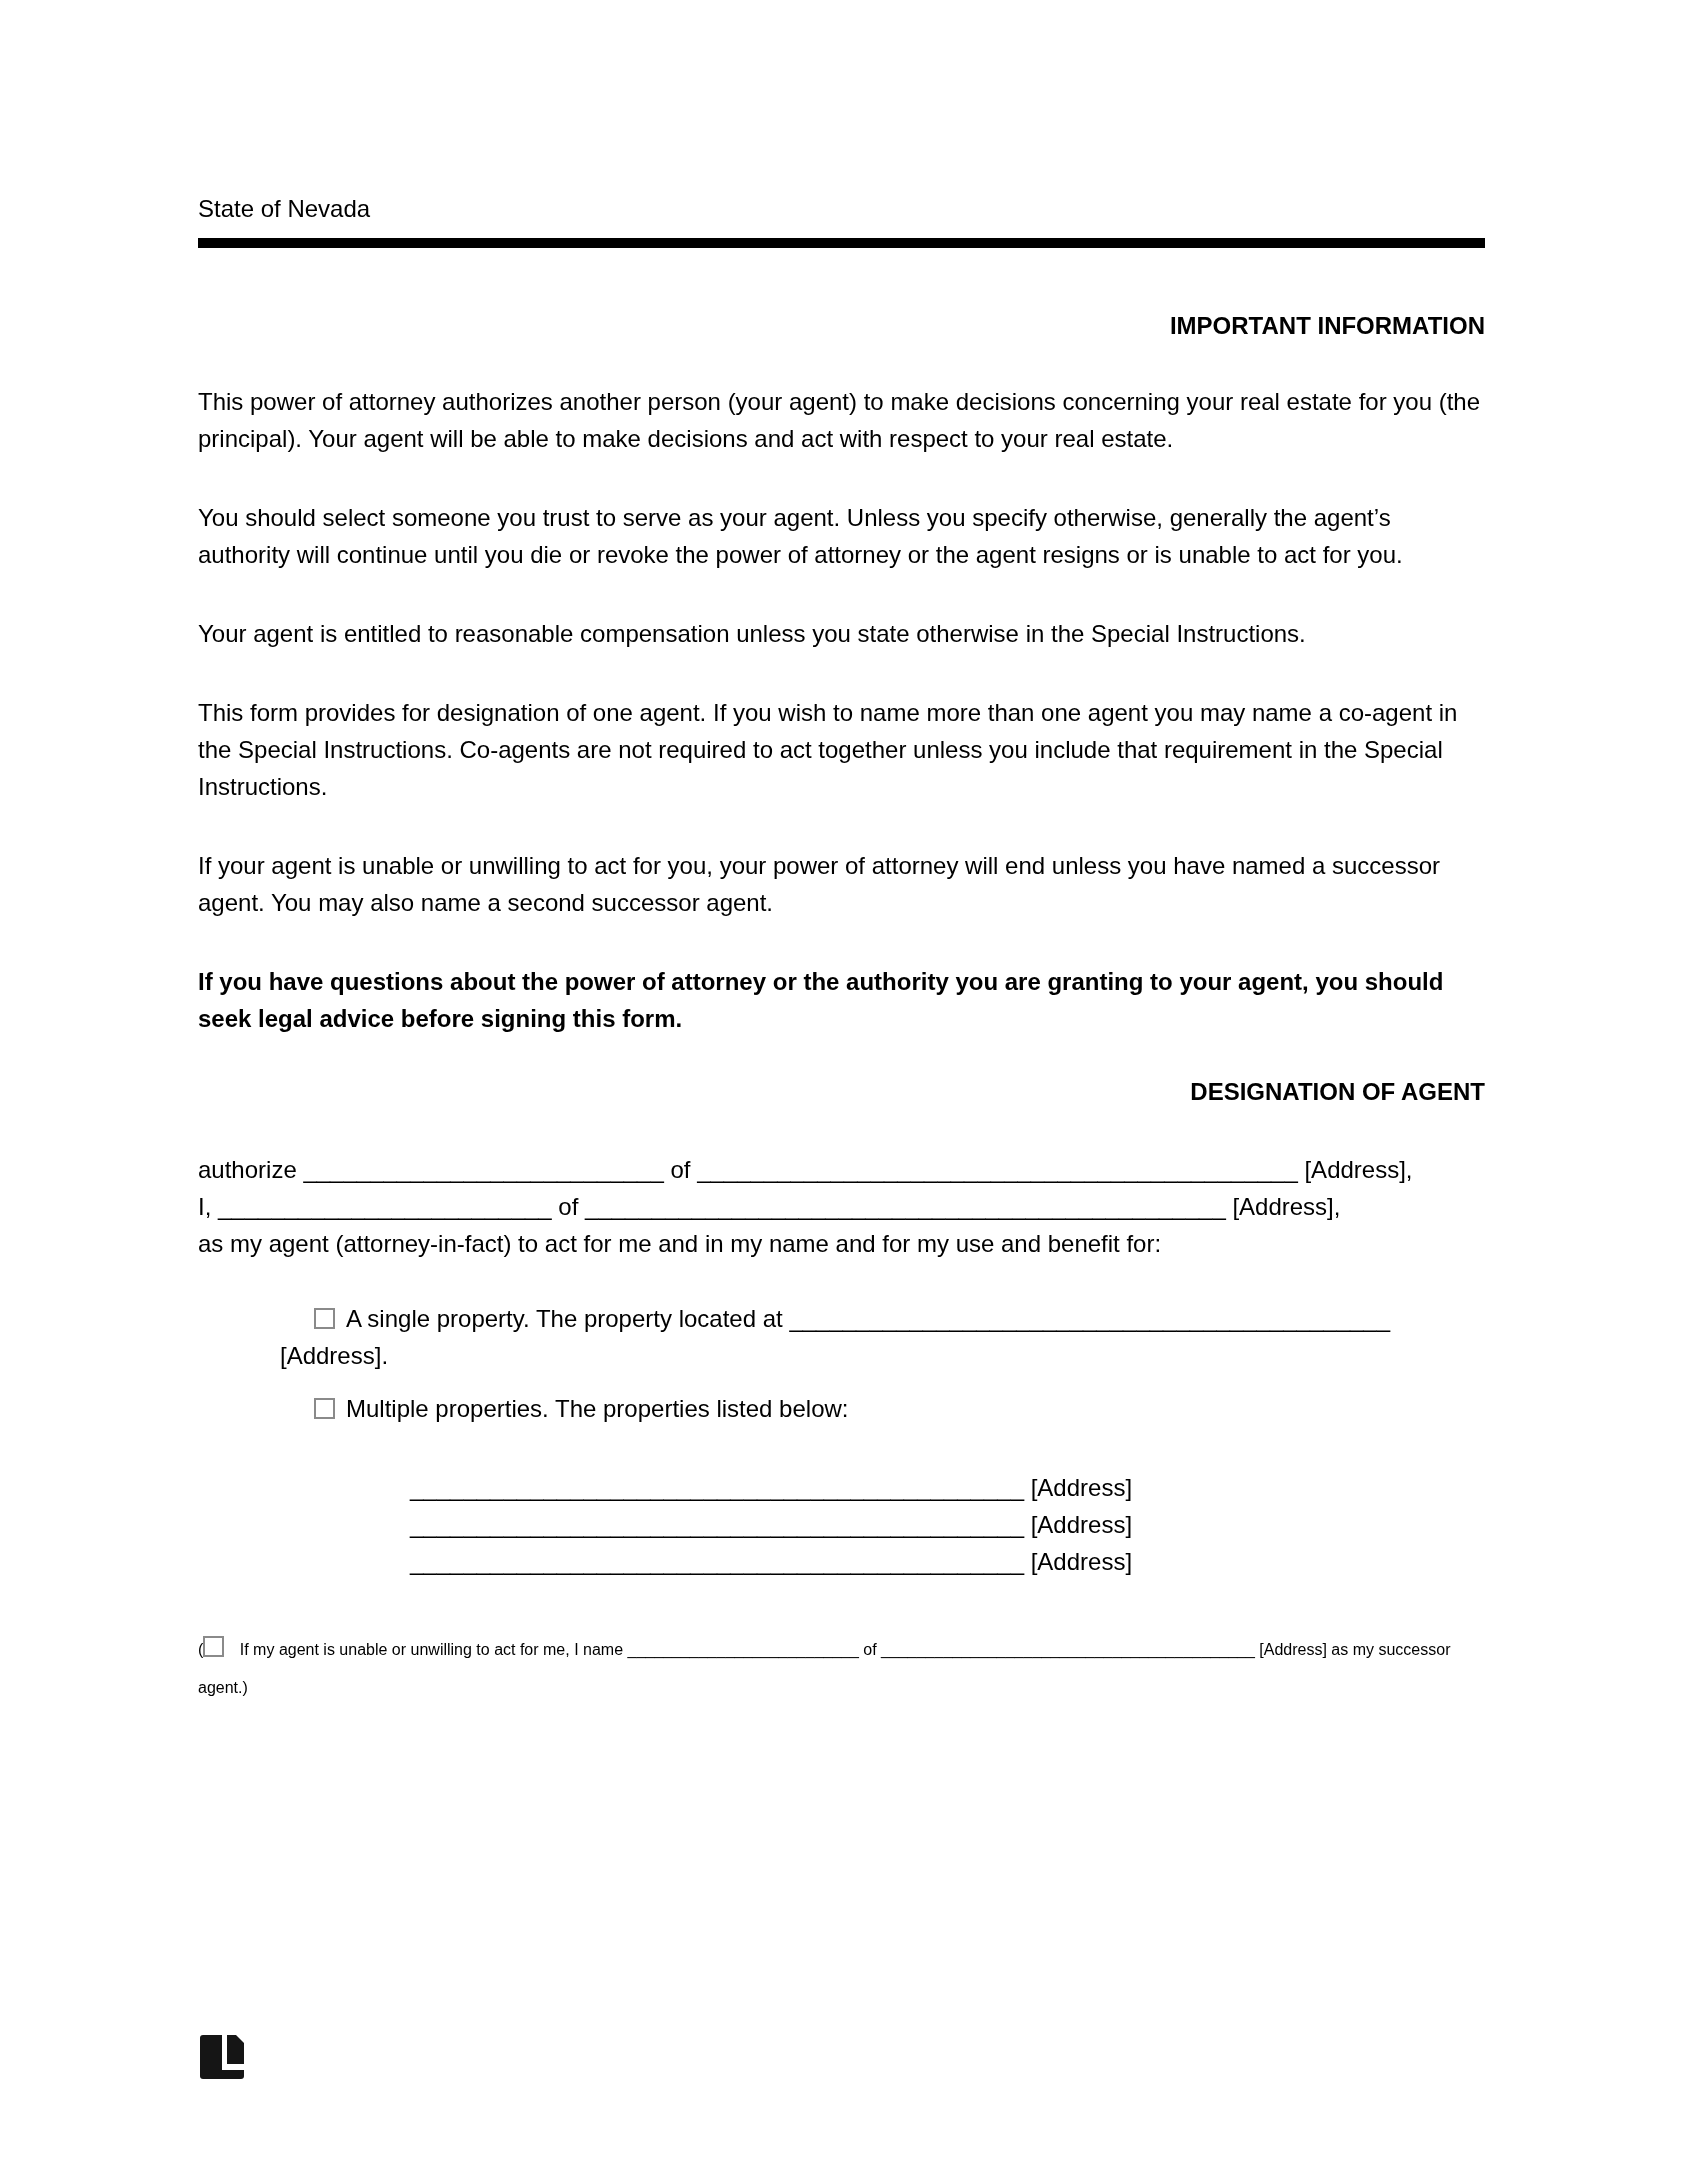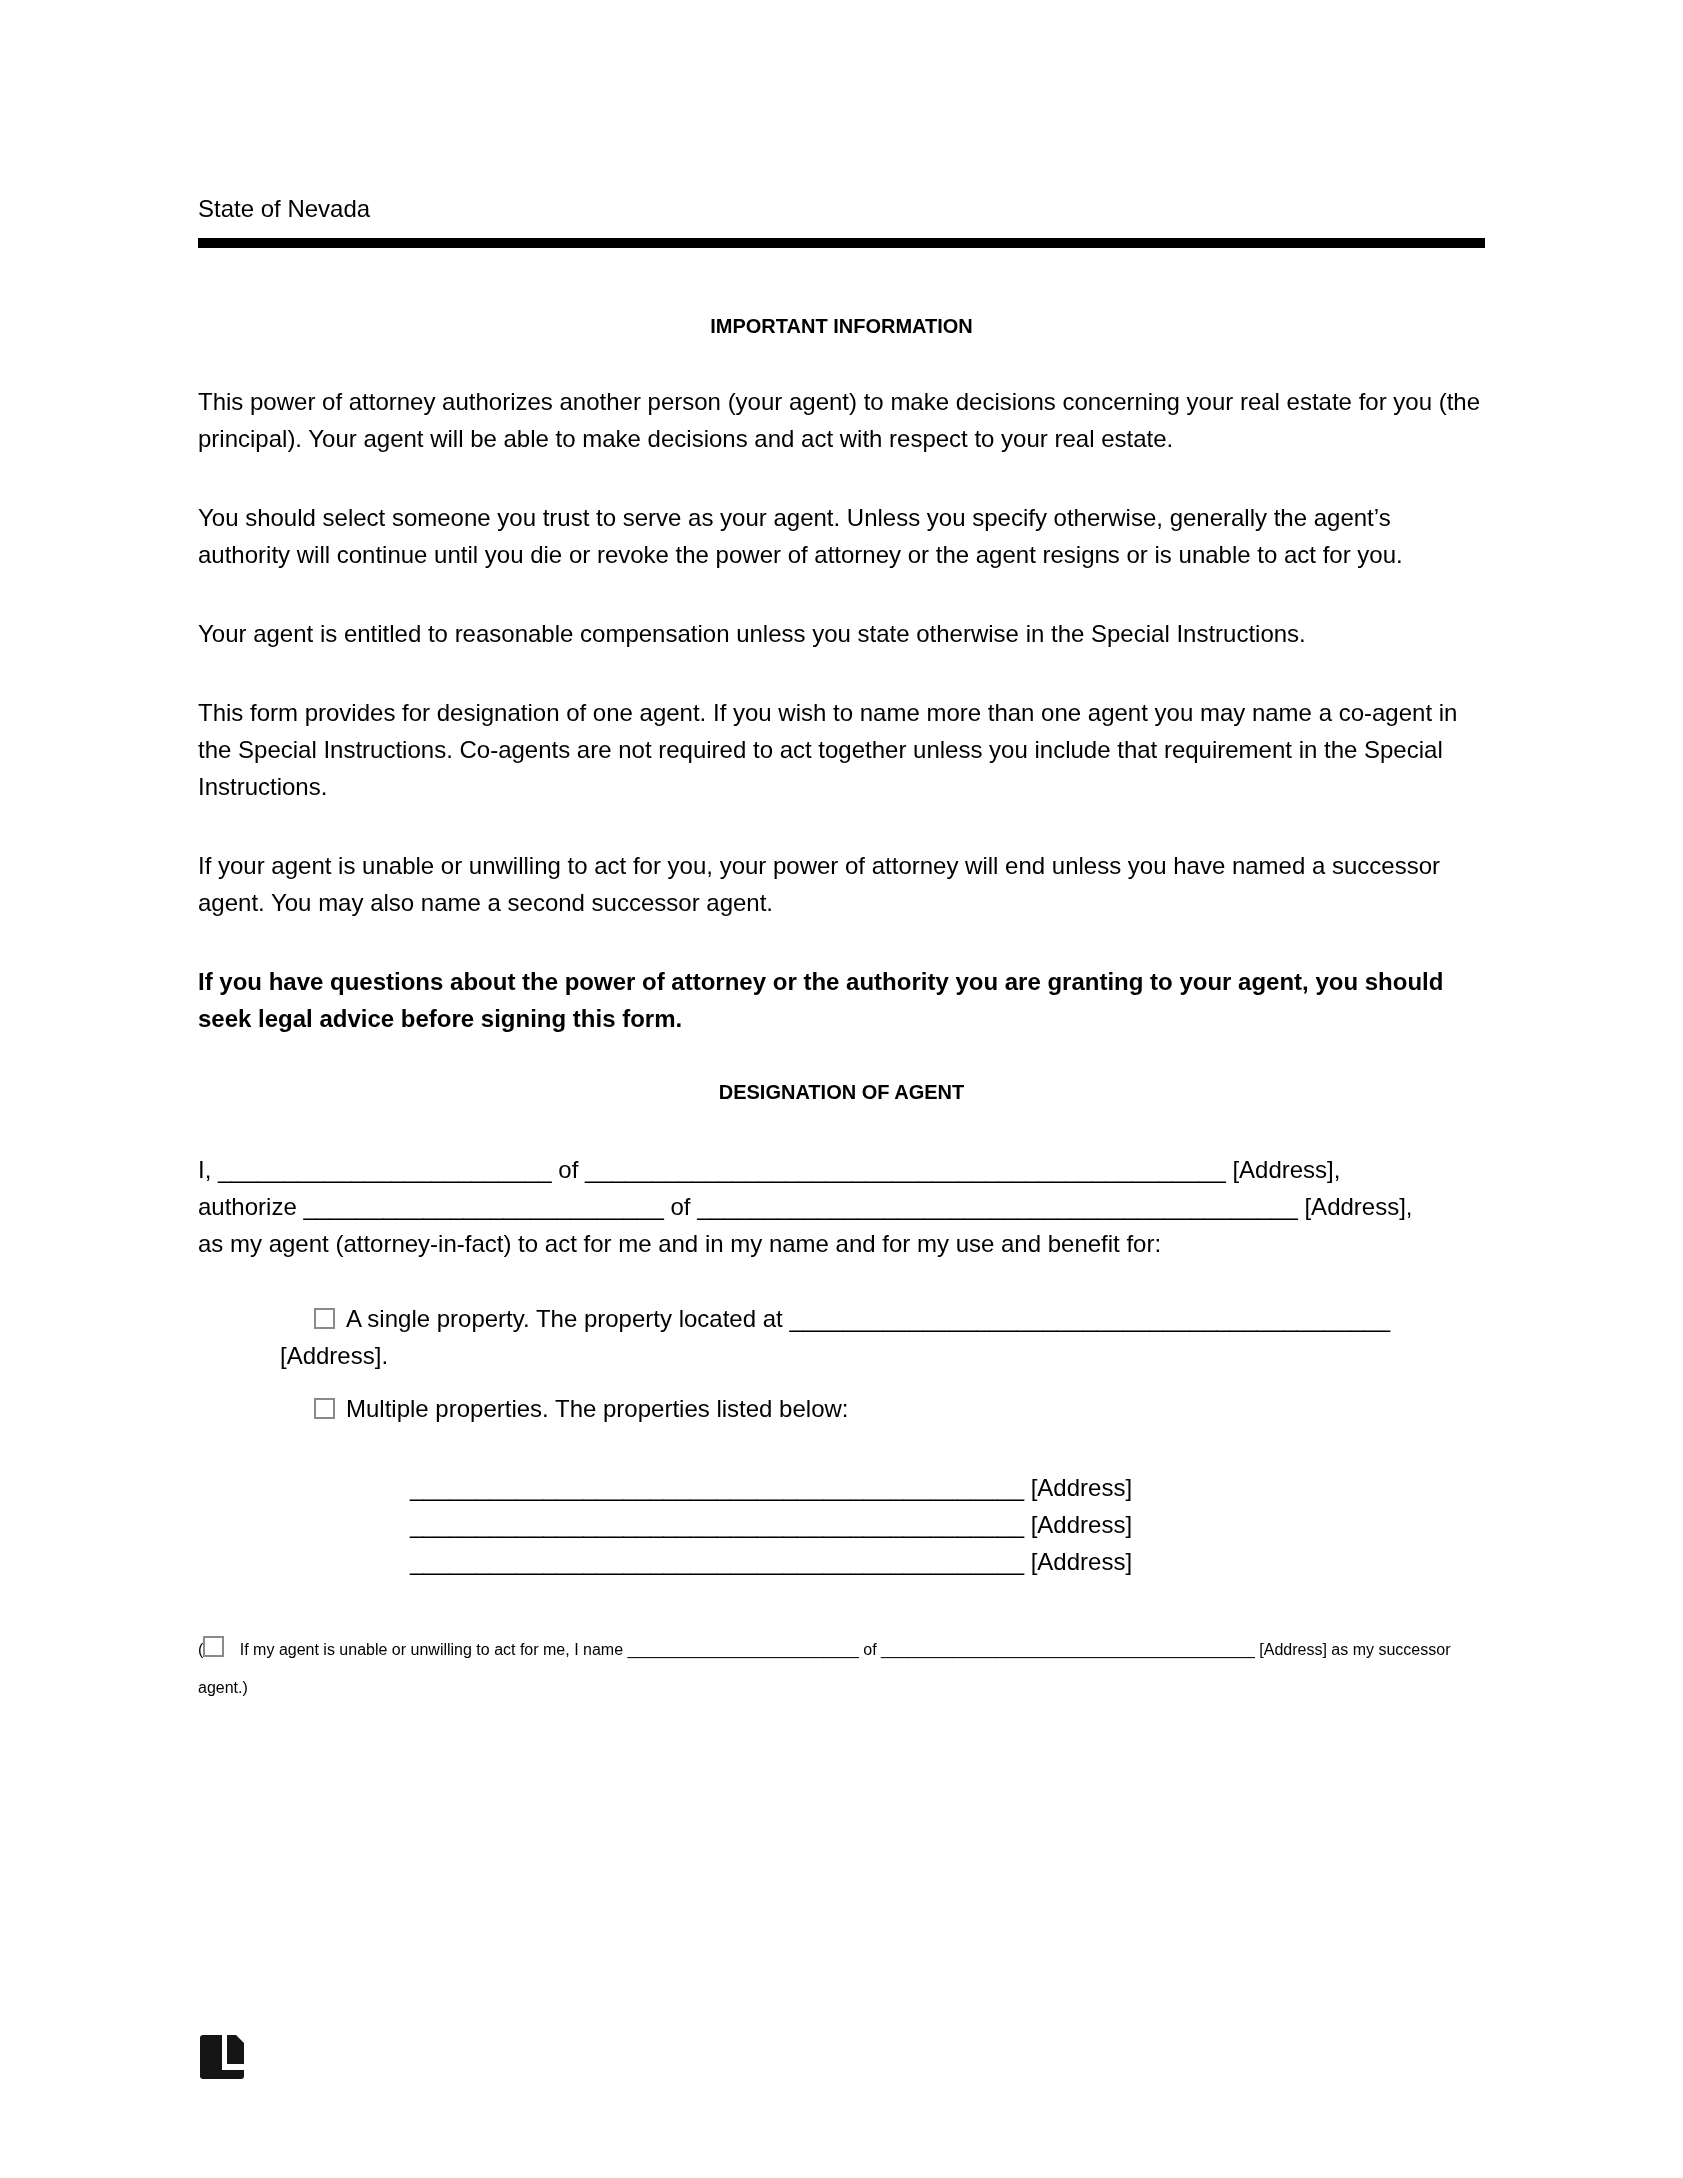--- a/index.html
+++ b/index.html
@@ -12,21 +12,21 @@
     overflow:hidden;
   }
   .content{position:absolute;left:198px;top:0;width:1287px;}
   .state{margin-top:194px;font-size:24px;line-height:30px;}
   .title{
     margin:46px 0 0 0;
     font-size:57px;line-height:65px;font-weight:bold;letter-spacing:-1px;
     white-space:nowrap;
   }
   .rule{margin-top:14px;height:10px;background:#000;width:1287px;}
-  .h-center{text-align:center;font-weight:bold;font-size:20px;line-height:30px;}
+  .h-center{text-align:right;font-weight:bold;font-size:24px;line-height:30px;}
   .h-info{margin-top:63px;}
   .h-agent{margin-top:40px;}
   .para{margin:42px 0 0 0;font-size:24px;line-height:37px;}
   .bold{font-weight:bold;}
   .intro{margin-top:44px;}
   .line{font-size:24px;line-height:37px;white-space:nowrap;}
   .options{margin-top:38px;}
   .option{margin:16px 0 0 82px;text-indent:34px;font-size:24px;line-height:37px;}
   .option:first-child{margin-top:0;}
   .addr-block{margin-top:42px;}
@@ -56,22 +56,22 @@
     <p class="para">This power of attorney authorizes another person (your agent) to make decisions concerning your real estate for you (the principal). Your agent will be able to make decisions and act with respect to your real estate.</p>
     <p class="para">You should select someone you trust to serve as your agent. Unless you specify otherwise, generally the agent’s authority will continue until you die or revoke the power of attorney or the agent resigns or is unable to act for you.</p>
     <p class="para">Your agent is entitled to reasonable compensation unless you state otherwise in the Special Instructions.</p>
     <p class="para">This form provides for designation of one agent. If you wish to name more than one agent you may name a co-agent in the Special Instructions. Co-agents are not required to act together unless you include that requirement in the Special Instructions.</p>
     <p class="para">If your agent is unable or unwilling to act for you, your power of attorney will end unless you have named a successor agent. You may also name a second successor agent.</p>
     <p class="para bold">If you have questions about the power of attorney or the authority you are granting to your agent, you should seek legal advice before signing this form.</p>
 
     <div class="h-center h-agent">DESIGNATION OF AGENT</div>
 
     <div class="intro">
+      <div class="line">authorize ___________________________ of _____________________________________________ [Address],</div>
       <div class="line">I, _________________________ of ________________________________________________ [Address],</div>
-      <div class="line">authorize ___________________________ of _____________________________________________ [Address],</div>
       <div class="line">as my agent (attorney-in-fact) to act for me and in my name and for my use and benefit for:</div>
     </div>
 
     <div class="options">
       <div class="option">
         <span class="checkbox"></span><span class="ul">A single property.</span><span> The property located at  </span><span>_____________________________________________</span><span> [Address].</span>
       </div>
       <div class="option">
         <span class="checkbox"></span><span class="ul">Multiple properties.</span><span> The properties listed below:</span>
       </div>

